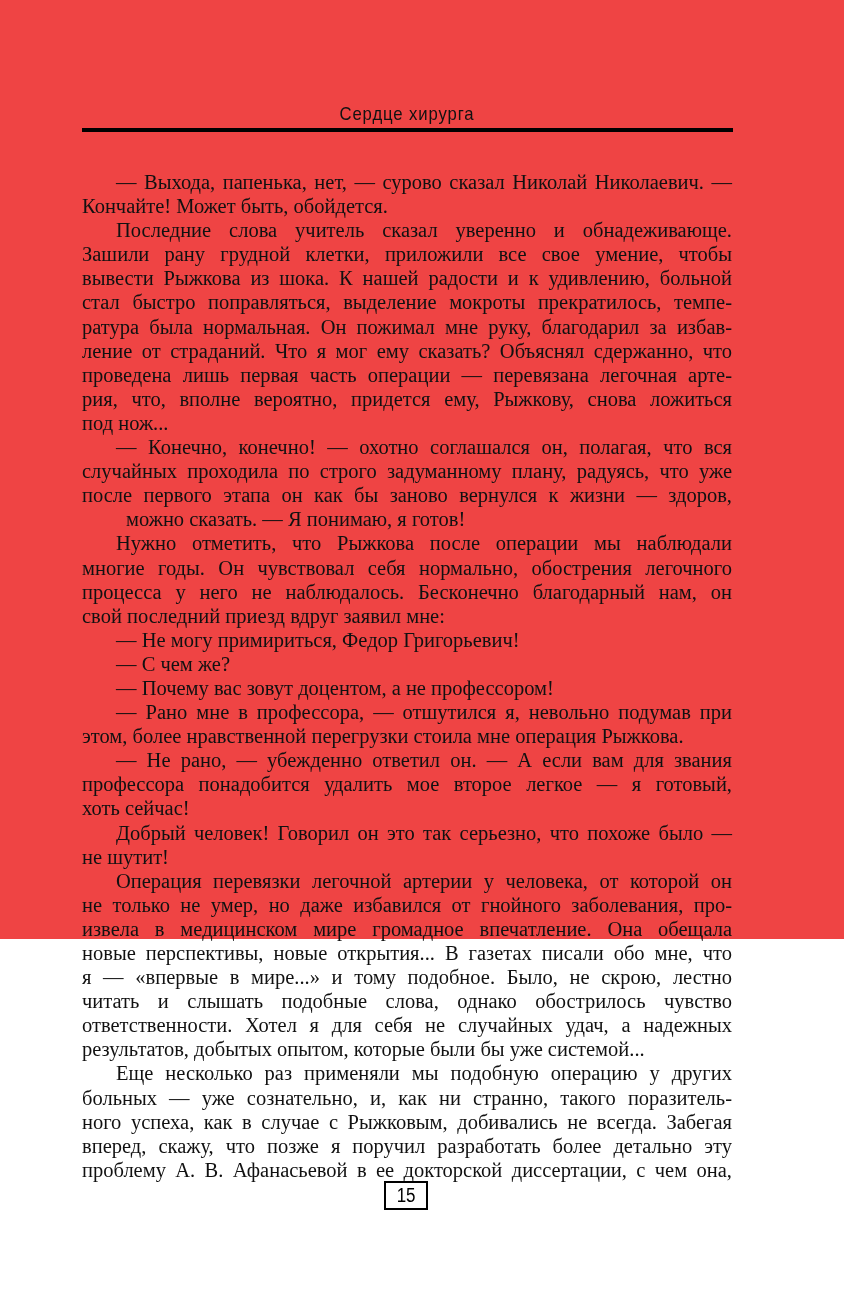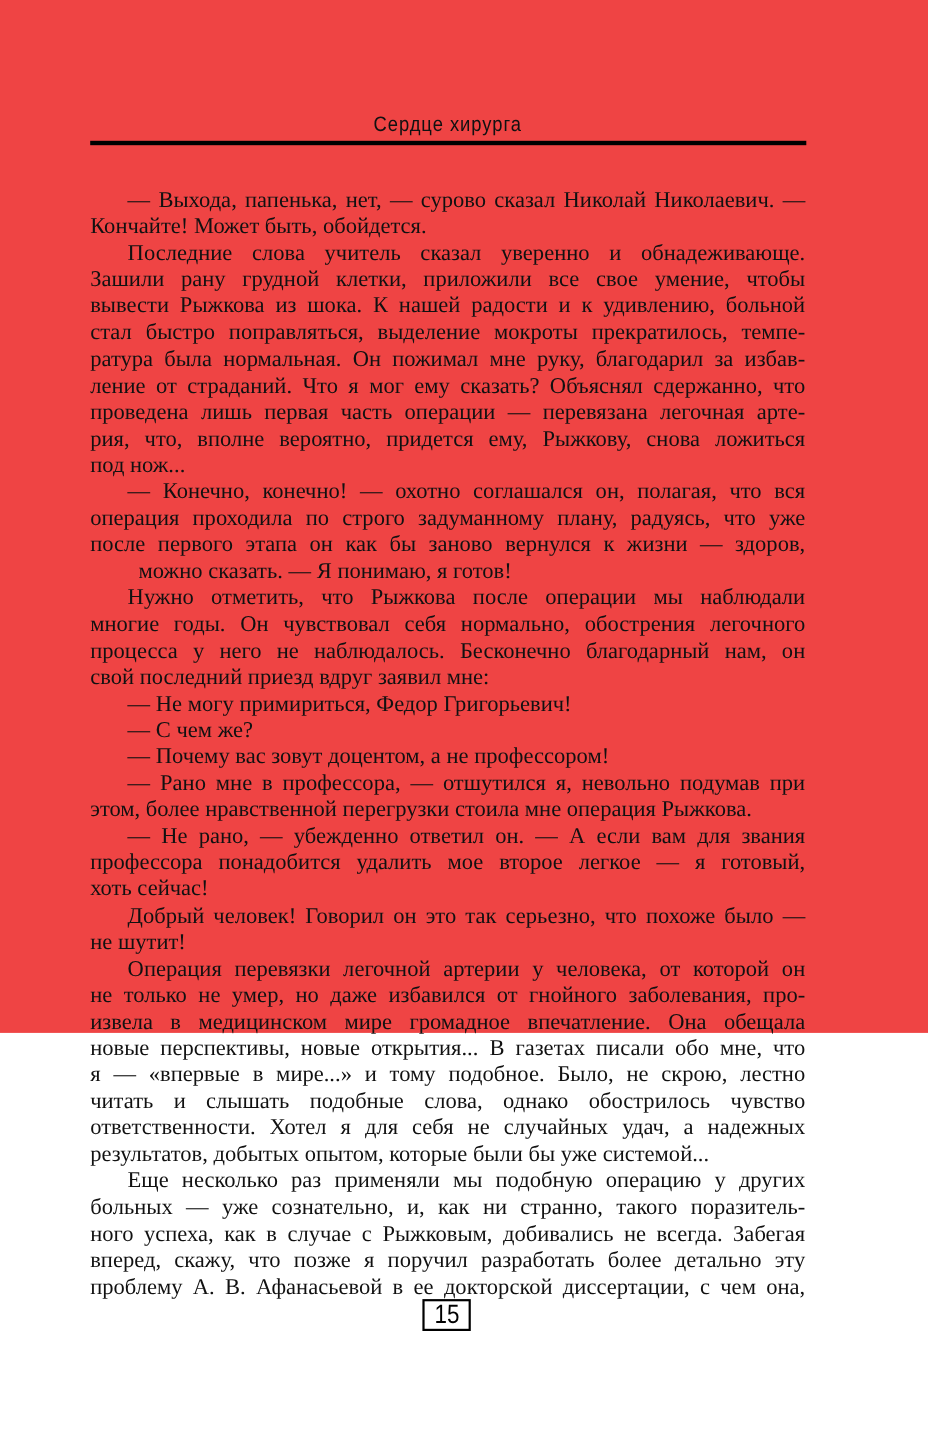--- a/index.html
+++ b/index.html
@@ -23,21 +23,21 @@
   .line {
     display: block; white-space: nowrap; text-align: justify; text-align-last: justify;
     height: 24.1px; overflow: visible;
     transform-origin: left center;
   }
   .line.indent { padding-left: 34px; }
   .line.last { text-align-last: left; }
   .page-number {
     position: absolute; left: 384px; top: 1181px; width: 44px; height: 29px;
     border: 2px solid #000; box-sizing: border-box;
-    font-family: "Liberation Sans", sans-serif; font-size: 24px;
+    font-family: "Liberation Sans", sans-serif; font-size: 20px;
     text-align: center; line-height: 25px; color: #000;
   }
   .page-number span { display: inline-block; transform: scaleX(0.85); }
 </style>
 </head>
 <body>
 
 <div class="page">
   <div class="running-head">Сердце хирурга</div>
   <div class="rule"></div>
@@ -47,21 +47,21 @@
       <span class="line indent">Последние слова учитель сказал уверенно и обнадеживающе.</span>
       <span class="line">Зашили рану грудной клетки, приложили все свое умение, чтобы</span>
       <span class="line">вывести Рыжкова из шока. К нашей радости и к удивлению, больной</span>
       <span class="line">стал быстро поправляться, выделение мокроты прекратилось, темпе-</span>
       <span class="line">ратура была нормальная. Он пожимал мне руку, благодарил за избав-</span>
       <span class="line">ление от страданий. Что я мог ему сказать? Объяснял сдержанно, что</span>
       <span class="line">проведена лишь первая часть операции — перевязана легочная арте-</span>
       <span class="line">рия, что, вполне вероятно, придется ему, Рыжкову, снова ложиться</span>
       <span class="line last" style="text-align-last: left;">под нож...</span>
       <span class="line indent">— Конечно, конечно! — охотно соглашался он, полагая, что вся</span>
-      <span class="line">операция проходила по строго задуманному плану, радуясь, что уже</span>
+      <span class="line">случайных проходила по строго задуманному плану, радуясь, что уже</span>
       <span class="line">после первого этапа он как бы заново вернулся к жизни — здоров,</span>
       <span class="line last" style="text-align-last: left; margin-left: 44px;">можно сказать. — Я понимаю, я готов!</span>
       <span class="line indent">Нужно отметить, что Рыжкова после операции мы наблюдали</span>
       <span class="line">многие годы. Он чувствовал себя нормально, обострения легочного</span>
       <span class="line">процесса у него не наблюдалось. Бесконечно благодарный нам, он</span>
       <span class="line last" style="text-align-last: left;">свой последний приезд вдруг заявил мне:</span>
       <span class="line indent last" style="text-align-last: left;">— Не могу примириться, Федор Григорьевич!</span>
       <span class="line indent last" style="text-align-last: left;">— С чем же?</span>
       <span class="line indent last" style="text-align-last: left;">— Почему вас зовут доцентом, а не профессором!</span>
       <span class="line indent">— Рано мне в профессора, — отшутился я, невольно подумав при</span>

